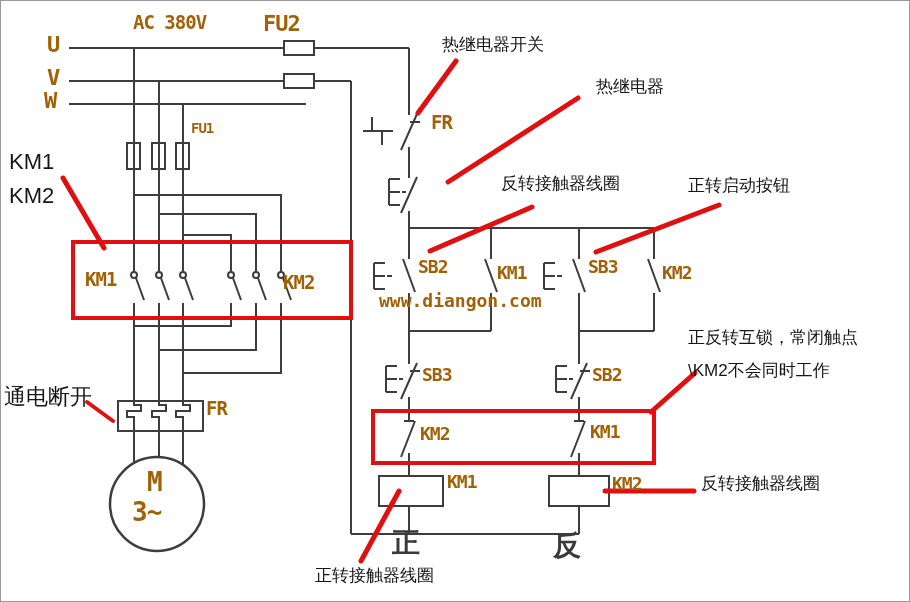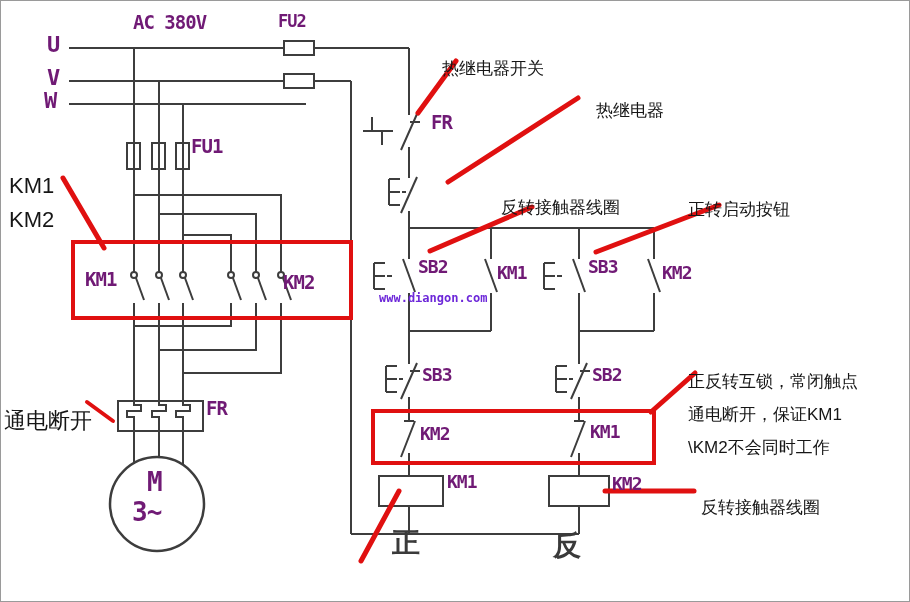--- a/index.html
+++ b/index.html
@@ -3,30 +3,30 @@
 <meta charset="utf-8">
 <style>
   html,body{margin:0;padding:0;background:#fff;}
   #stage{
     position:relative;width:910px;height:602px;background:#ffffff;
     box-sizing:border-box;border:1px solid #9a9a9a;overflow:hidden;
     font-family:"Liberation Sans",sans-serif;
   }
   #circuit{position:absolute;left:0;top:0;}
   .lbl{
-    position:absolute;color:#701a75;font-family:"DejaVu Sans Mono",monospace;
+    position:absolute;color:#a16207;font-family:"DejaVu Sans Mono",monospace;
     font-weight:bold;white-space:nowrap;line-height:1;letter-spacing:-1px;
   }
   .ann{
     position:absolute;color:#161616;font-family:"Liberation Sans",sans-serif;
-    font-size:17px;white-space:nowrap;line-height:1.2;margin-top:24px;
+    font-size:17px;white-space:nowrap;line-height:1.2;
   }
   .big{font-size:22px;}
   .serifzh{font-family:"DejaVu Serif",serif;font-weight:bold;color:#3a3a3a;letter-spacing:0;}
-  .wm{color:#6d28d9;font-size:12px;letter-spacing:0;}
+  .wm{color:#a16207;font-size:18px;letter-spacing:0;}
   .block div{white-space:nowrap;}
 </style>
 </head>
 <body>
 
 <div id="stage">
 
   <svg id="circuit" width="910" height="602" viewBox="0 0 910 602">
 
     <g stroke="#3d3d3d" stroke-width="2" fill="none">
@@ -138,22 +138,22 @@
         <path d="M398,490 L360,560"></path>
       </g>
       <path d="M86,401 L112,420" stroke-width="4" stroke-linecap="round"></path>
     </g>
   </svg>
 
   <div class="lbl" style="left:46px;top:33px;font-size:22px">U</div>
   <div class="lbl" style="left:46px;top:66px;font-size:22px">V</div>
   <div class="lbl" style="left:43px;top:89px;font-size:22px">W</div>
   <div class="lbl" style="left:132px;top:12px;font-size:19px">AC 380V</div>
-  <div class="lbl" style="left:277px;top:12px;font-size:17px">FU2</div>
-  <div class="lbl" style="left:190px;top:136px;font-size:19px">FU1</div>
+  <div class="lbl" style="left:262px;top:12px;font-size:22px">FU2</div>
+  <div class="lbl" style="left:190px;top:120px;font-size:14px">FU1</div>
   <div class="lbl" style="left:84px;top:269px;font-size:19px">KM1</div>
   <div class="lbl" style="left:282px;top:272px;font-size:19px">KM2</div>
   <div class="lbl" style="left:205px;top:398px;font-size:19px">FR</div>
   <div class="lbl" style="left:146px;top:468px;font-size:26px">M</div>
   <div class="lbl" style="left:131px;top:498px;font-size:26px">3~</div>
 
   <div class="lbl" style="left:430px;top:112px;font-size:19px">FR</div>
   <div class="lbl" style="left:417px;top:257px;font-size:18px">SB2</div>
   <div class="lbl" style="left:496px;top:263px;font-size:18px">KM1</div>
   <div class="lbl" style="left:587px;top:257px;font-size:18px">SB3</div>
@@ -167,27 +167,27 @@
   <div class="lbl serifzh" style="left:391px;top:528px;font-size:28px">正</div>
   <div class="lbl serifzh" style="left:552px;top:531px;font-size:28px">反</div>
 
   <div class="lbl wm" style="left:378px;top:291px">www.diangon.com</div>
 
   <div class="ann" style="left:441px;top:34px">热继电器开关</div>
   <div class="ann" style="left:595px;top:76px">热继电器</div>
   <div class="ann" style="left:500px;top:173px">反转接触器线圈</div>
   <div class="ann" style="left:687px;top:175px">正转启动按钮</div>
 
-  <div class="ann block" style="left:687px;top:340px;line-height:33px">
+  <div class="ann block" style="left:687px;top:320px;line-height:33px">
     <div>正反转互锁，常闭触点</div>
-    <div>通电断开，保证KM1</div>
     <div>\KM2不会同时工作</div>
   </div>
 
   <div class="ann" style="left:700px;top:473px">反转接触器线圈</div>
+  <div class="ann" style="left:314px;top:565px">正转接触器线圈</div>
 
   <div class="ann block big" style="left:8px;top:144px;line-height:34px">
     <div>KM1</div>
     <div>KM2</div>
   </div>
 
   <div class="ann big" style="left:3px;top:383px">通电断开</div>
 
 </div>
 

